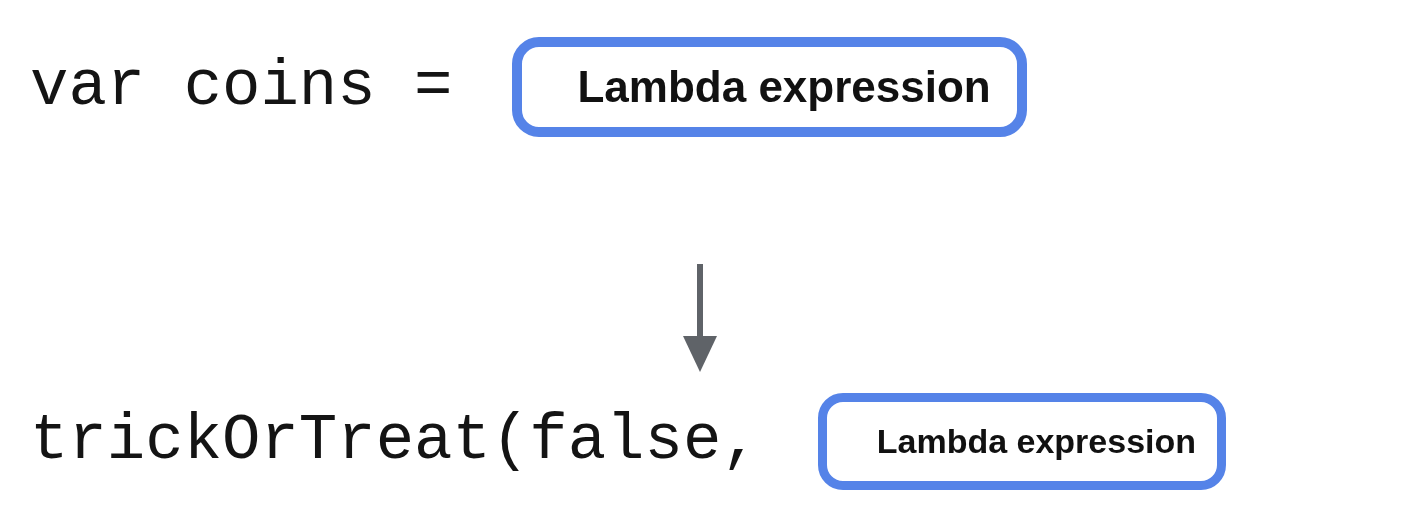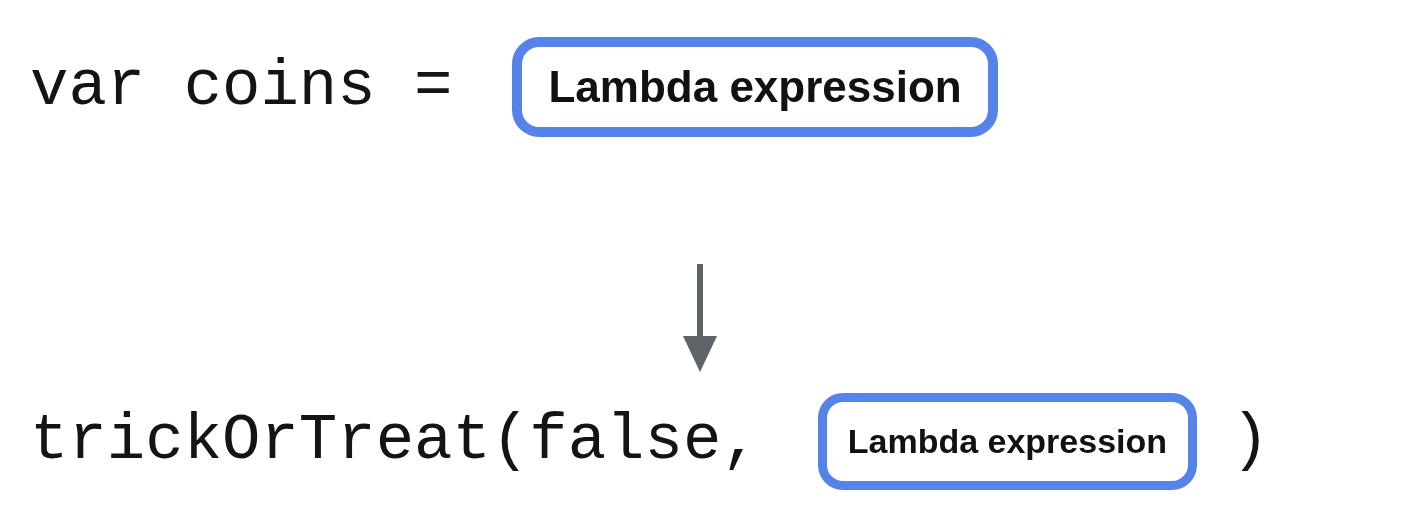--- a/index.html
+++ b/index.html
@@ -57,20 +57,21 @@
     border-width: 9px;
     border-radius: 25px;
     padding: 0 21px;
   }
   .lambda-label {
     font-family: "Liberation Sans", sans-serif;
     font-weight: 700;
     color: var(--label-text);
     line-height: 1;
     white-space: nowrap;
+    margin-left: 29px;
   }
   .lambda-box-large .lambda-label { font-size: 44px; }
   .lambda-box-small .lambda-label { font-size: 34px; }
   .suffix-paren { margin-left: 34px; }
   .flow-arrow {
     position: absolute;
     left: 678px;
     top: 262px;
     width: 44px;
     height: 112px;

